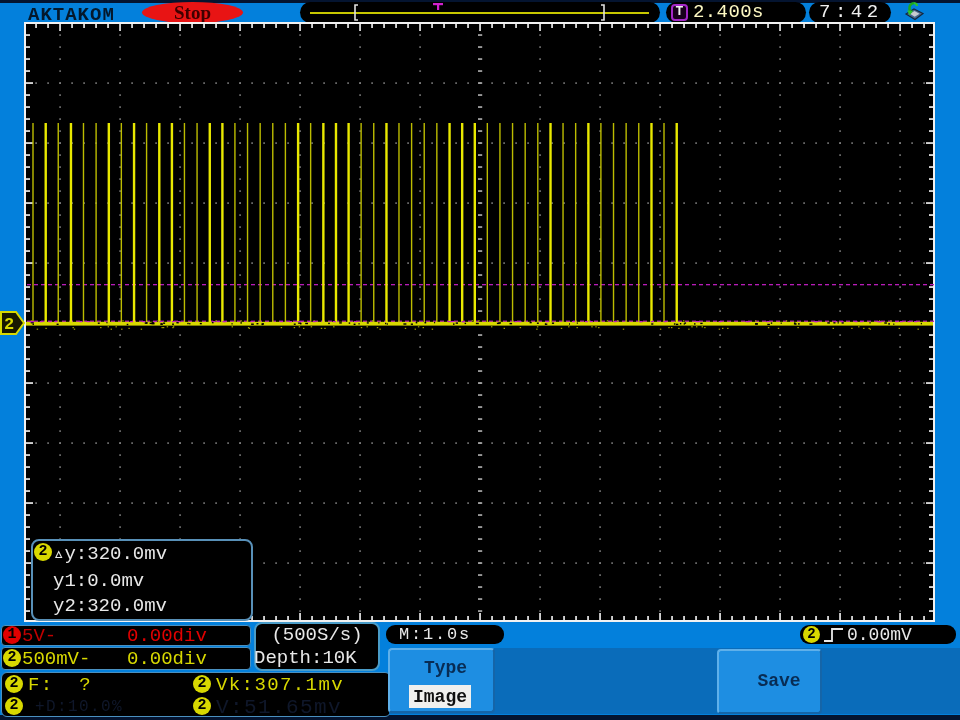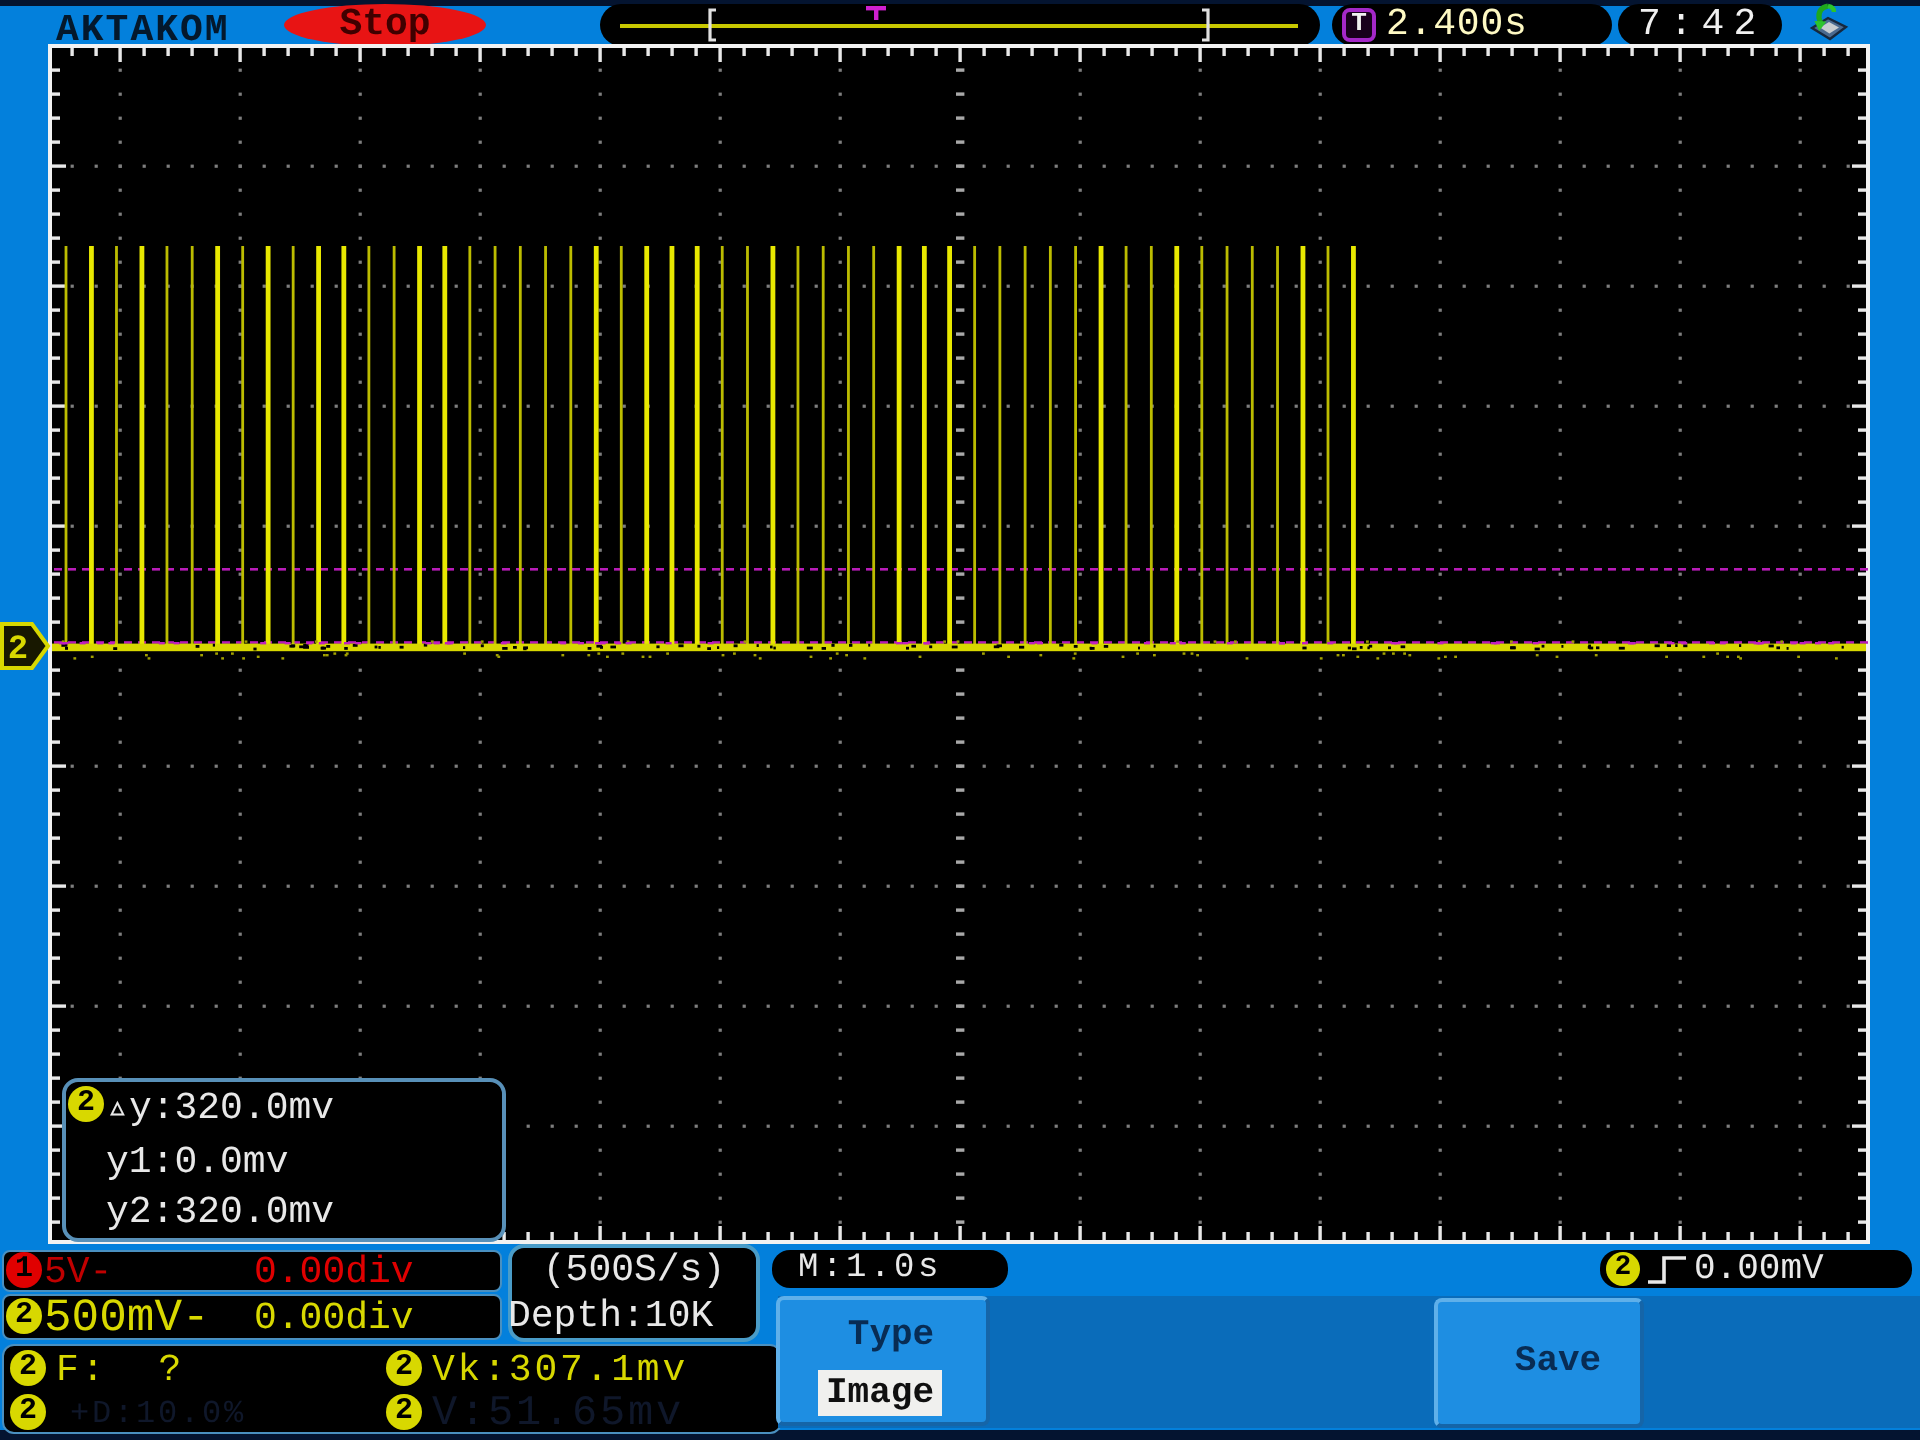--- a/index.html
+++ b/index.html
@@ -7,21 +7,21 @@
   .abs { position:absolute; }
   .pill { background:#000; border-radius:11px; }
 </style></head>
 <body>
 
 <div class="abs" style="left:0;top:0;width:960px;height:3px;background:#041430;"></div>
 <div class="abs" style="left:0;top:715px;width:960px;height:5px;background:#041430;"></div>
 
 <div class="abs" style="left:28px;top:4px;width:130px;height:18px;color:#04182c;font-size:19px;font-weight:bold;letter-spacing:1px;">AKTAKOM</div>
 <div class="abs" style="left:142px;top:2px;width:101px;height:21px;background:#e81414;border-radius:50%/50%;"></div>
-<div class="abs" style="left:142px;top:3px;width:101px;height:19px;color:#400000;font-size:19px;font-weight:bold;text-align:center;line-height:19px;">Stop</div>
+<div class="abs" style="left:142px;top:3px;width:101px;height:19px;color:#400000;font-size:19px;font-weight:bold;text-align:center;line-height:19px;font-family:Liberation Serif, serif;">Stop</div>
 
 <div class="abs pill" style="left:300px;top:2px;width:360px;height:21px;"></div>
 <div class="abs" style="left:310px;top:12px;width:339px;height:1.8px;background:#c8c800;"></div>
 <svg class="abs" style="left:300px;top:0px;" width="360" height="25" viewBox="0 0 360 25">
   <path d="M58 5 L55 5 L55 20 L58 20" stroke="#e0e0e0" stroke-width="1.6" fill="none"></path>
   <path d="M301 5 L304 5 L304 20 L301 20" stroke="#e0e0e0" stroke-width="1.6" fill="none"></path>
   <rect x="133" y="3" width="10" height="2.2" fill="#d020d0"></rect>
   <rect x="137" y="3" width="2.2" height="7" fill="#d020d0"></rect>
 </svg>
 
@@ -2186,21 +2186,21 @@
 <div class="abs" style="left:53px;top:572px;color:#e8e8e8;font-size:19px;line-height:19px;">y1:0.0mv</div>
 <div class="abs" style="left:53px;top:597px;color:#e8e8e8;font-size:19px;line-height:19px;">y2:320.0mv</div>
 
 <div class="abs" style="left:1px;top:625px;width:250px;height:21px;background:#000;border:1px solid #4a90c0;border-radius:4px;"></div>
 <div class="abs" style="left:3px;top:626px;width:18px;height:18px;background:#e00000;border-radius:50%;color:#000;font-size:15px;font-weight:bold;text-align:center;line-height:18px;">1</div>
 <div class="abs" style="left:22px;top:627px;color:#c00000;font-size:19px;line-height:19px;">5V-</div>
 <div class="abs" style="left:127px;top:627px;color:#e00000;font-size:19px;line-height:19px;">0.00div</div>
 
 <div class="abs" style="left:1px;top:647px;width:250px;height:23px;background:#000;border:1px solid #4a90c0;border-radius:4px;"></div>
 <div class="abs" style="left:3px;top:649px;width:18px;height:18px;background:#d8d800;border-radius:50%;color:#000;font-size:15px;font-weight:bold;text-align:center;line-height:18px;">2</div>
-<div class="abs" style="left:22px;top:650px;color:#d8d800;font-size:23px;line-height:19px;">500mV-</div>
+<div class="abs" style="left:22px;top:650px;color:#d8d800;font-size:19px;line-height:19px;">500mV-</div>
 <div class="abs" style="left:127px;top:650px;color:#d8d800;font-size:19px;line-height:19px;">0.00div</div>
 
 <div class="abs" style="left:1px;top:672px;width:390px;height:45px;background:#000;border:1px solid #4a90c0;border-radius:6px;"></div>
 <div class="abs" style="left:5px;top:675px;width:18px;height:18px;background:#d8d800;border-radius:50%;color:#000;font-size:15px;font-weight:bold;text-align:center;line-height:18px;">2</div>
 <div class="abs" style="left:28px;top:676px;color:#d8d800;font-size:19px;line-height:19px;letter-spacing:1.4px;">F:&nbsp;&nbsp;?</div>
 <div class="abs" style="left:193px;top:675px;width:18px;height:18px;background:#d8d800;border-radius:50%;color:#000;font-size:15px;font-weight:bold;text-align:center;line-height:18px;">2</div>
 <div class="abs" style="left:216px;top:676px;color:#d8d800;font-size:19px;line-height:19px;letter-spacing:1.4px;">Vk:307.1mv</div>
 <div class="abs" style="left:5px;top:697px;width:18px;height:18px;background:#d8d800;border-radius:50%;color:#000;font-size:15px;font-weight:bold;text-align:center;line-height:18px;">2</div>
 <div class="abs" style="left:35px;top:698px;color:#0f172a;font-size:16px;line-height:19px;letter-spacing:1.4px;">+D:10.0%</div>
 <div class="abs" style="left:193px;top:697px;width:18px;height:18px;background:#d8d800;border-radius:50%;color:#000;font-size:15px;font-weight:bold;text-align:center;line-height:18px;">2</div>

